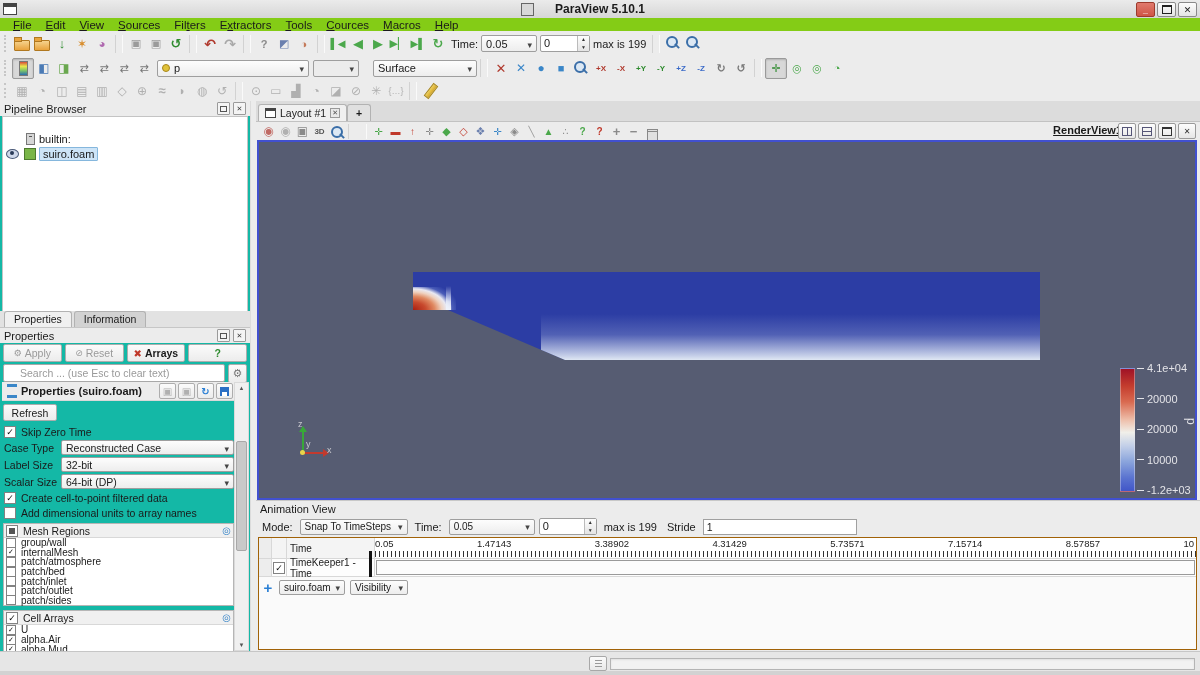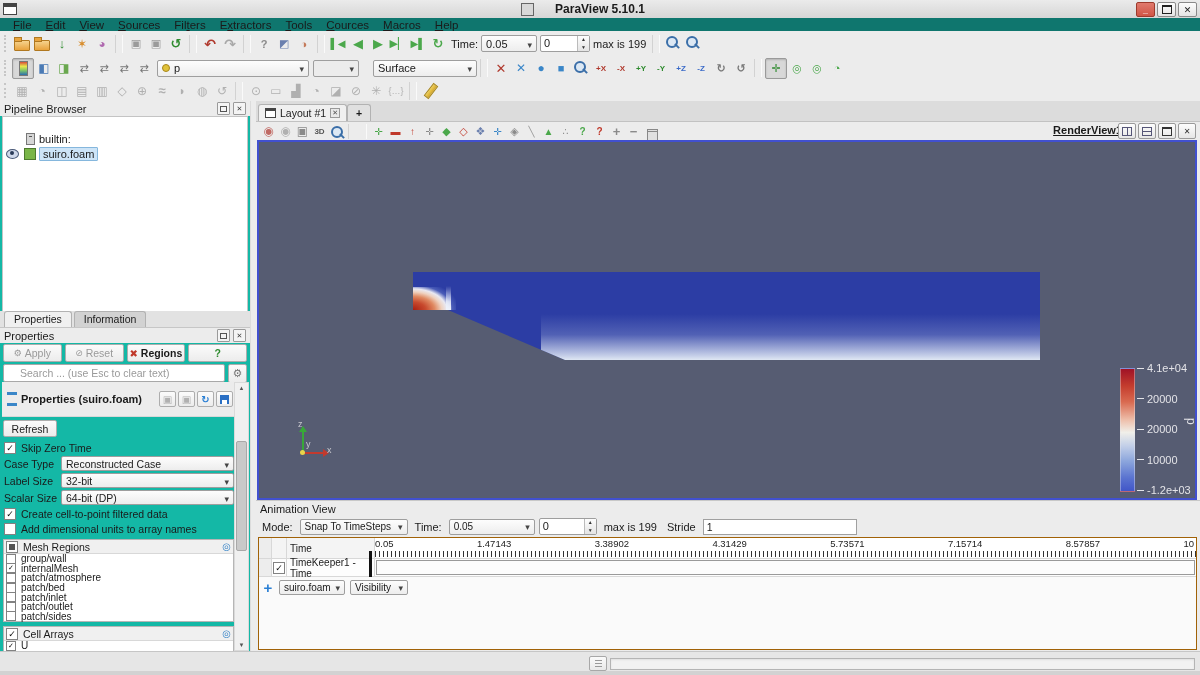--- a/index.html
+++ b/index.html
@@ -12,21 +12,21 @@
   .winicon{position:absolute;left:3px;top:3px;width:12px;height:10px;border:1px solid #444;background:#fff}
   .winicon::before{content:"";display:block;height:3px;background:#444}
   .apptitle{position:absolute;left:0;right:0;top:2px;text-align:center;font-weight:bold;font-size:12px}
   .appmini{position:absolute;left:521px;top:3px;width:11px;height:11px;border:1px solid #666;background:#d8d8d8}
   .winbtns{position:absolute;right:3px;top:2px;display:flex;gap:2px}
   .wbtn{width:17px;height:13px;border:1px solid #8a8a8a;background:linear-gradient(#fdfdfd,#e4e4e4);
         display:flex;align-items:center;justify-content:center;font-size:9px;font-weight:bold;color:#222;border-radius:2px}
   .wbtn.min{background:linear-gradient(#e07a6d,#cf5546);border-color:#9c3a2c;color:#fff}
   .wbtn .mx{width:8px;height:6px;border:1px solid #222;border-top:2px solid #222}
   
-  .menubar{position:absolute;left:0;top:18px;right:0;height:13px;background:#0f766e;display:flex;align-items:center;padding-left:6px}
+  .menubar{position:absolute;left:0;top:18px;right:0;height:13px;background:#84cc16;display:flex;align-items:center;padding-left:6px}
   .mitem{padding:0 7px;font-size:11.5px;white-space:nowrap}
   .mitem u{text-decoration:underline}
   
   .tb{position:absolute;left:0;right:0;background:#ececec;display:flex;align-items:center;padding:0 2px;border-bottom:1px solid #dcdcdc}
   .tb::before{content:"";width:2px;height:70%;border-left:2px dotted #c6c6c6;margin:0 4px 0 2px}
   .tb1{top:31px;height:25px}
   .tb2{top:56px;height:24px}
   .tb3{top:80px;height:21px}
   .ticon{width:20px;height:19px;display:inline-flex;align-items:center;justify-content:center;
          border-radius:2px;position:relative;flex:none;font-size:11px;white-space:nowrap}
@@ -90,21 +90,21 @@
   .pbtn .redx{color:#c0392b;font-weight:bold;font-size:10px}
   .pbtn.help{color:#2e8b2e;font-weight:bold}
   .searchrow{position:absolute;left:3px;right:3px;top:263px;display:flex;gap:3px}
   .searchrow input{flex:1;height:14px;border:1px solid #a8a8a8;border-radius:2px;font-size:10.5px;
                    font-family:inherit;padding:1px 16px;color:#333}
   .searchrow input::placeholder{color:#9a9a9a}
   .gearbtn{width:17px;height:17px;border:1px solid #adadad;border-radius:2px;background:linear-gradient(#fbfbfb,#ececec);
            display:flex;align-items:center;justify-content:center;color:#777;font-size:11px}
   .propscroll{position:absolute;left:2px;right:16px;top:281px;bottom:0;overflow:hidden}
   .secheader{height:16px;display:flex;align-items:center;background:#ececec;border-bottom:1px solid #d8d8d8;
-             padding:9px 1px;margin-bottom:3px}
+             padding:1px 1px;margin-bottom:3px}
   .eqicon{width:10px;height:8px;margin:0 4px;border-top:3px solid #3a86c8;border-bottom:3px solid #3a86c8}
   .secheader b{flex:1;font-size:11px}
   .sbtn{width:15px;height:14px;border:1px solid #adadad;border-radius:2px;background:linear-gradient(#fbfbfb,#ececec);
         display:flex;align-items:center;justify-content:center;margin-left:2px;font-size:10px}
   .sbtn.gray{color:#b0b0b0}
   .sbtn.blue{color:#2a7fd4;font-weight:bold}
   .disk{width:9px;height:9px;background:#2a6fc4;position:relative}
   .disk::before{content:"";position:absolute;left:2px;bottom:0;width:5px;height:4px;background:#fff}
   .refreshbtn{width:52px;height:15px;border:1px solid #adadad;border-radius:2px;background:linear-gradient(#fbfbfb,#ececec);
               display:flex;align-items:center;justify-content:center;font-size:10.5px;margin:2px 0 4px 1px}
@@ -548,21 +548,21 @@
     <span class="pbtn dis">
         <span class="gi">⚙</span>
         <span>Apply</span>
       </span>
     <span class="pbtn dis">
         <span class="gi">⊘</span>
         <span>Reset</span>
       </span>
     <span class="pbtn">
         <span class="redx">✖</span>
-        <b>Regions</b>
+        <b>Arrays</b>
       </span>
     <span class="pbtn help">
         <span>?</span>
       </span>
   </div>
 
   <div class="searchrow">
     <input type="text" placeholder="Search ... (use Esc to clear text)" style="">
     <span class="gearbtn">⚙</span>
   </div>

